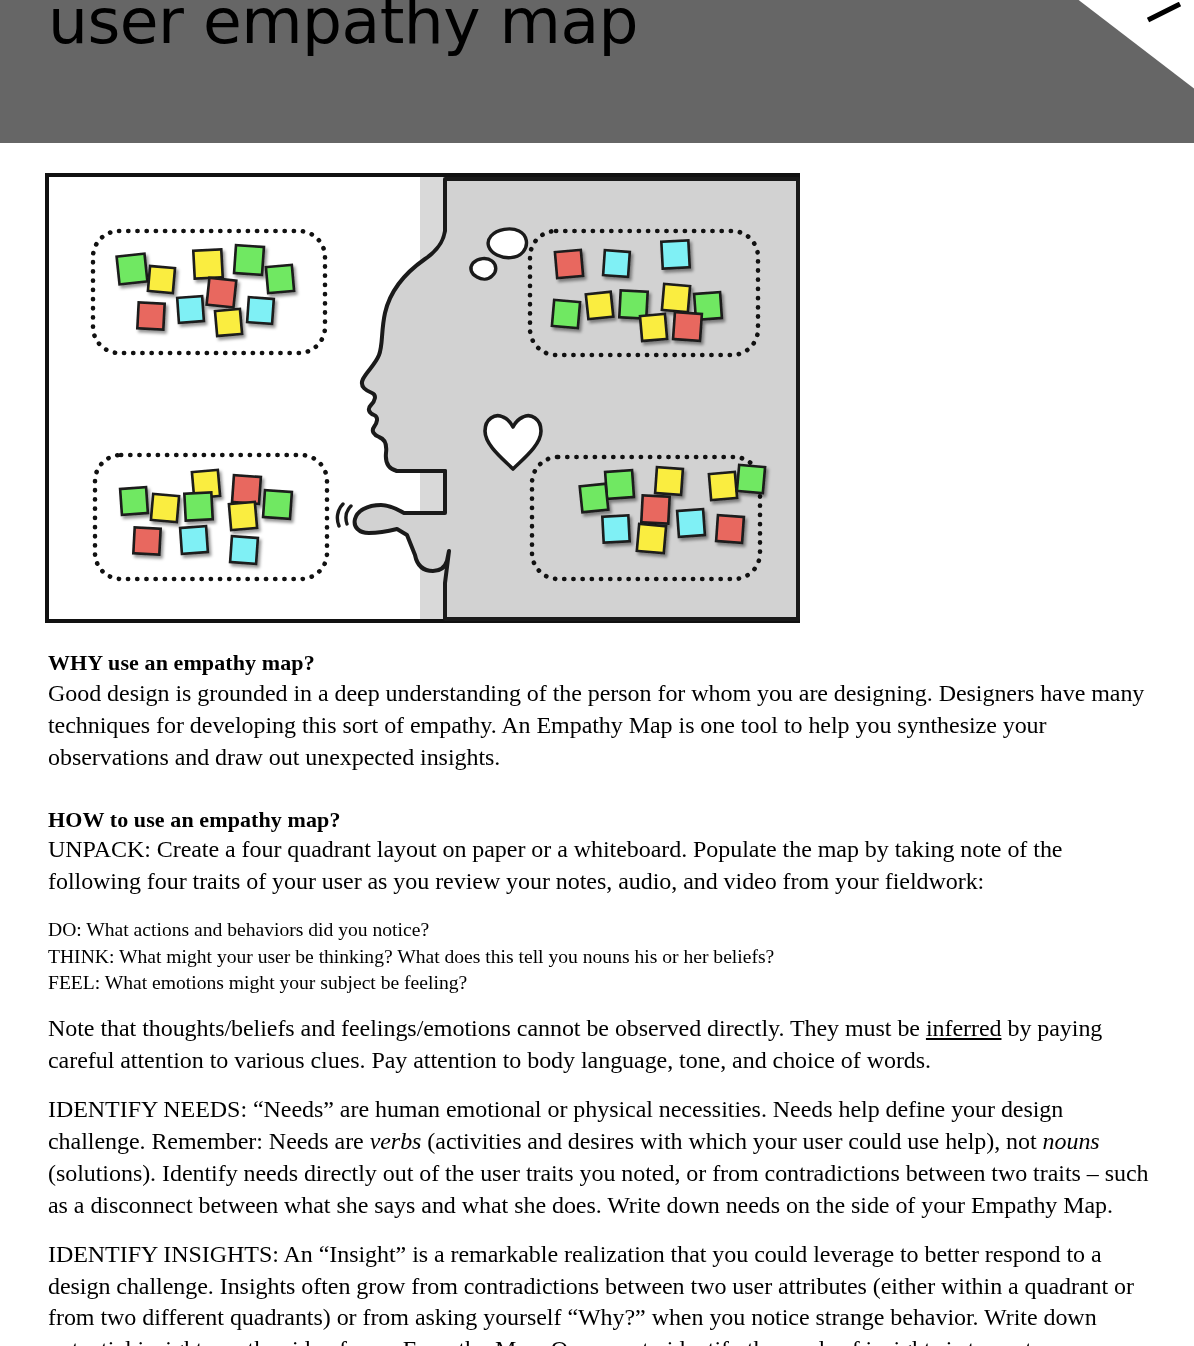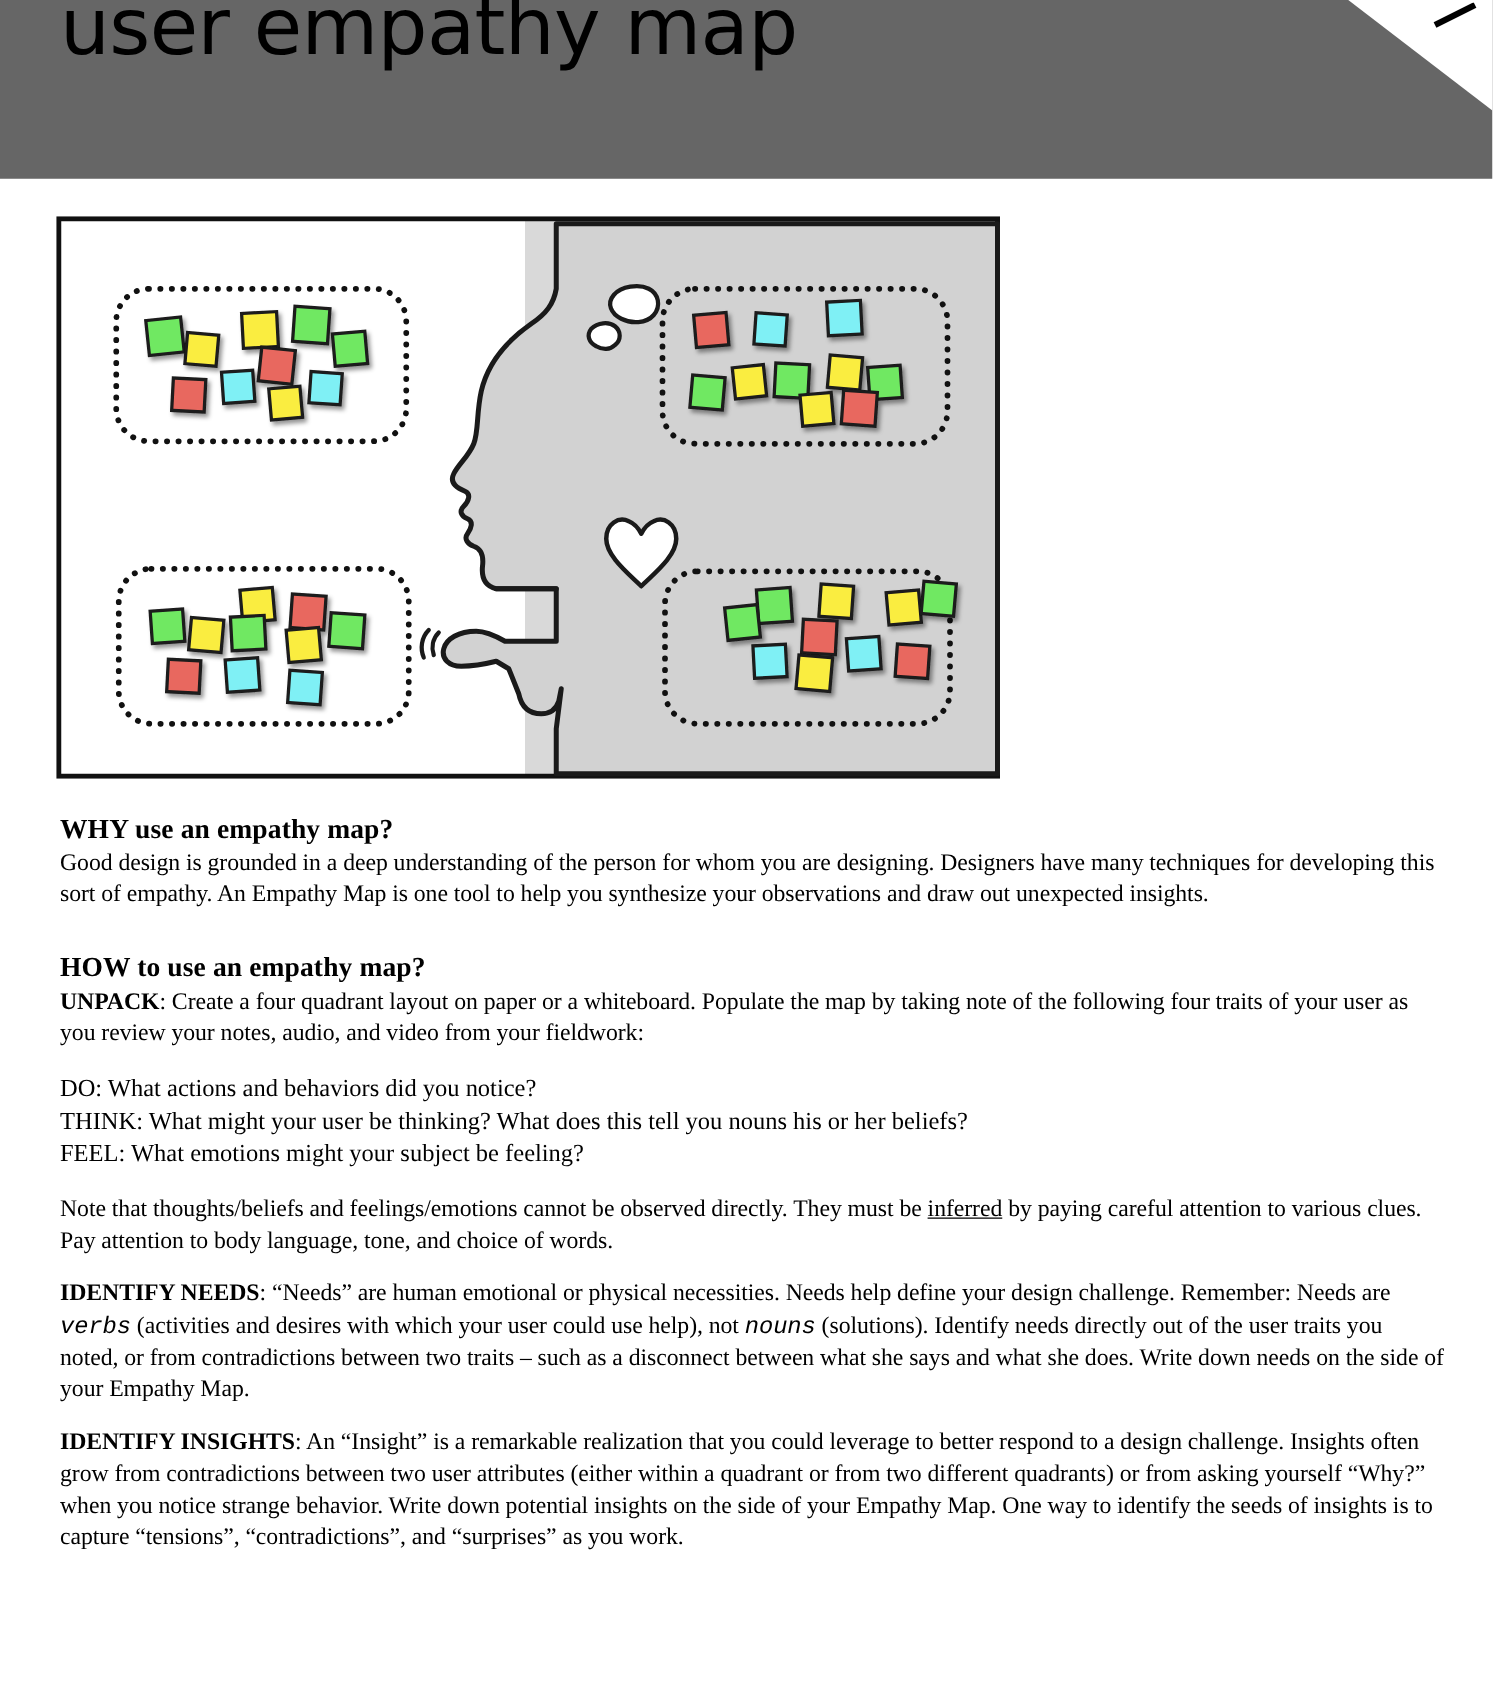--- a/index.html
+++ b/index.html
@@ -72,29 +72,29 @@
   }
   h2.section-heading {
     font-family: "Liberation Serif", serif;
     font-size: 22px;
     font-weight: bold;
     margin: 0 0 1px 0;
     line-height: 1.22;
     letter-spacing: 0.1px;
   }
   p.body-text {
-    font-size: 19px;
+    font-size: 24px;
     line-height: 1.33;
     margin: 0 0 0 0;
     text-align: left;
     letter-spacing: -0.05px;
   }
   p.spaced { margin-top: 17px; }
-  .lead { font-weight: bold; }
-  .italic { font-style: italic; font-family: Liberation Mono, monospace; }
+  .lead { font-weight: normal; }
+  .italic { font-style: italic; }
   .underline { text-decoration: underline; text-align: right; }
   .block-gap { height: 33px; }
   .qa-list { margin-top: 19px; }
   .qa-list .qa-line { font-size: 19.6px; line-height: 1.345; }
 </style>
 </head>
 <body>
 
 <div class="header-bar">
   <div class="header-title">user empathy map</div>

